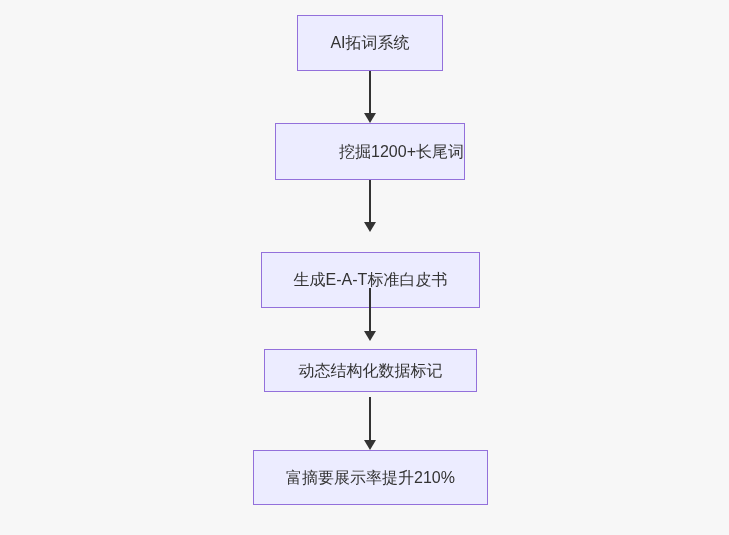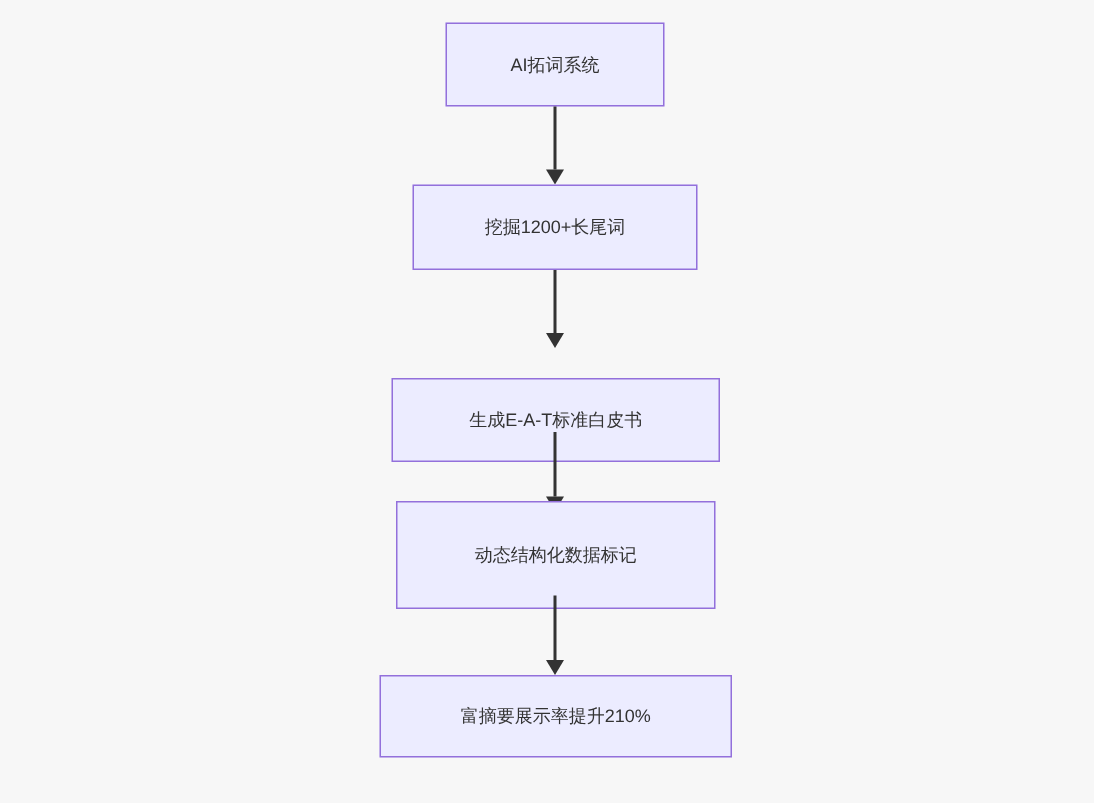--- a/index.html
+++ b/index.html
@@ -21,29 +21,29 @@
   }
   .node {
     position: absolute;
     box-sizing: border-box;
     background: #ECECFF;
     border: 1px solid #9370DB;
     color: #333333;
     display: flex;
     align-items: center;
     justify-content: center;
-    font-size: 12px;
+    font-size: 16px;
     line-height: 1.2;
     text-align: center;
     white-space: nowrap;
   }
   .node-1 { left: 297px; top: 15px;  width: 146px; height: 56px; }
-  .node-2 { left: 275px; top: 123px; width: 190px; height: 57px; }
+  .node-2 { left: 275px; top: 123px; width: 190px; height: 57px; justify-content: flex-end; }
   .node-3 { left: 261px; top: 232px; width: 219px; height: 56px; margin-top: 20px; }
-  .node-4 { left: 264px; top: 334px; width: 213px; height: 72px; }
+  .node-4 { left: 264px; top: 349px; width: 213px; height: 43px; }
   .node-5 { left: 253px; top: 450px; width: 235px; height: 55px; }
 
   .edge {
     position: absolute;
     left: 364px;           
     width: 12px;
     display: flex;
     flex-direction: column;
     align-items: center;
   }

